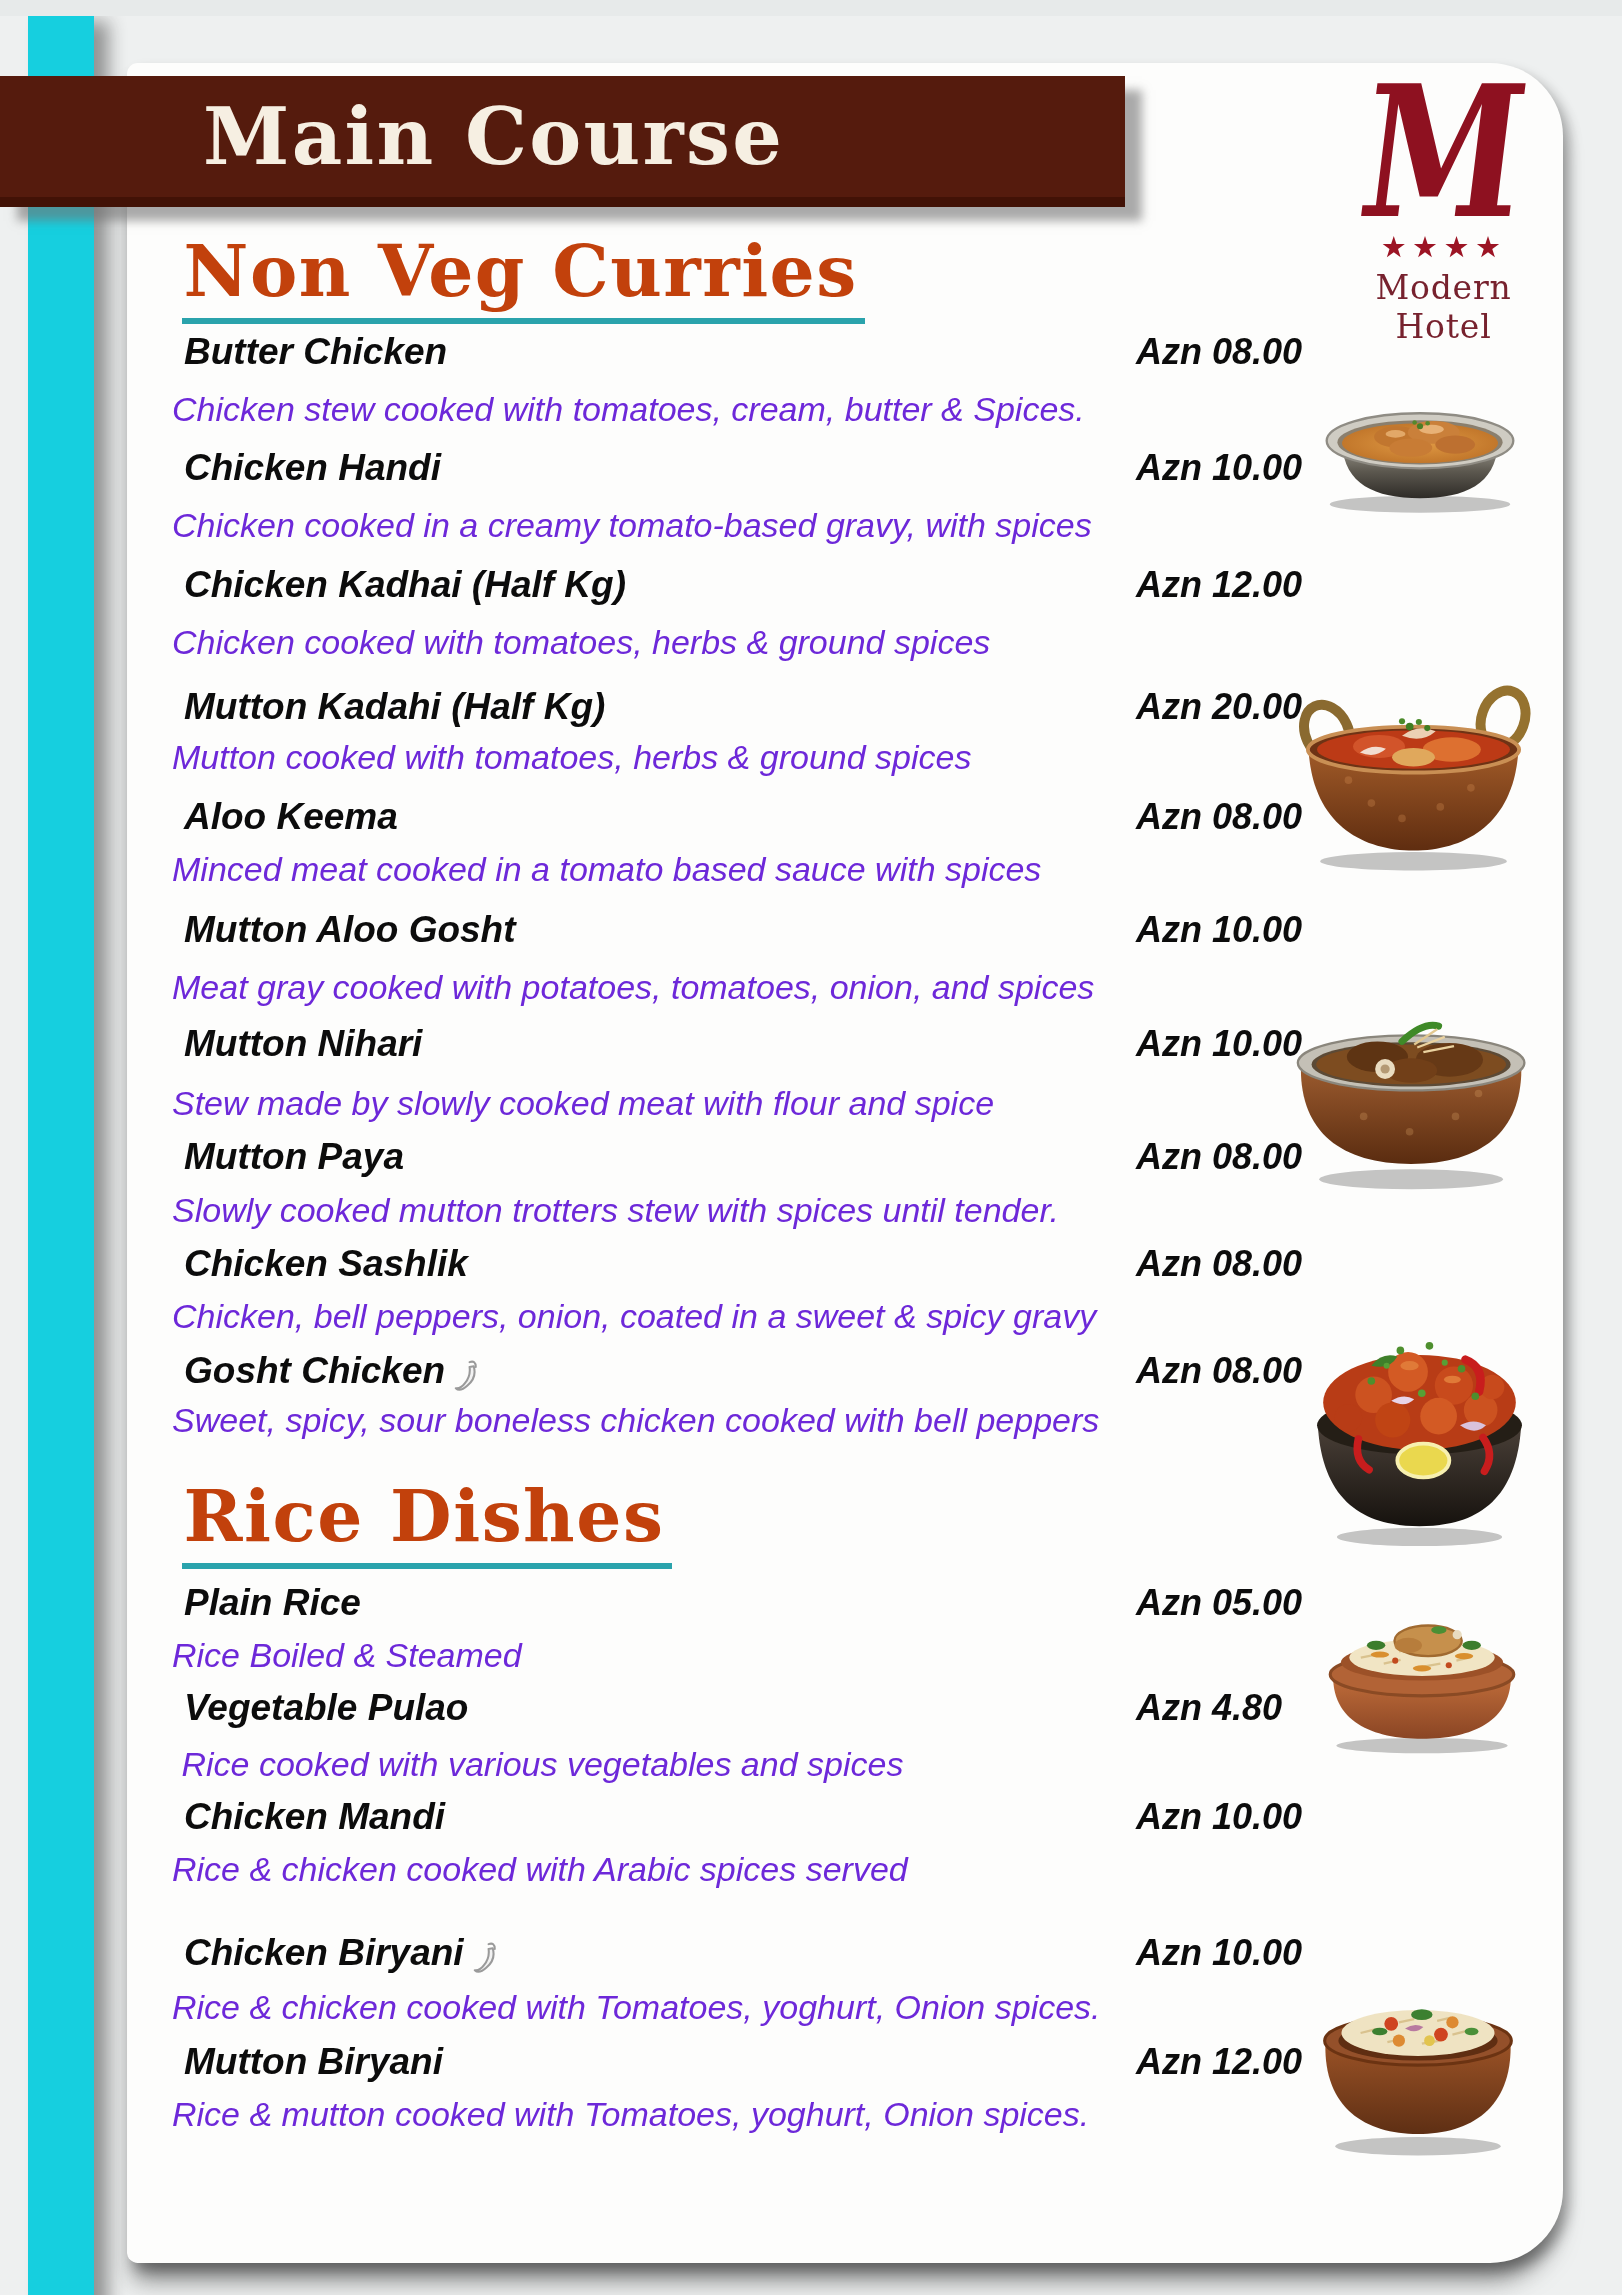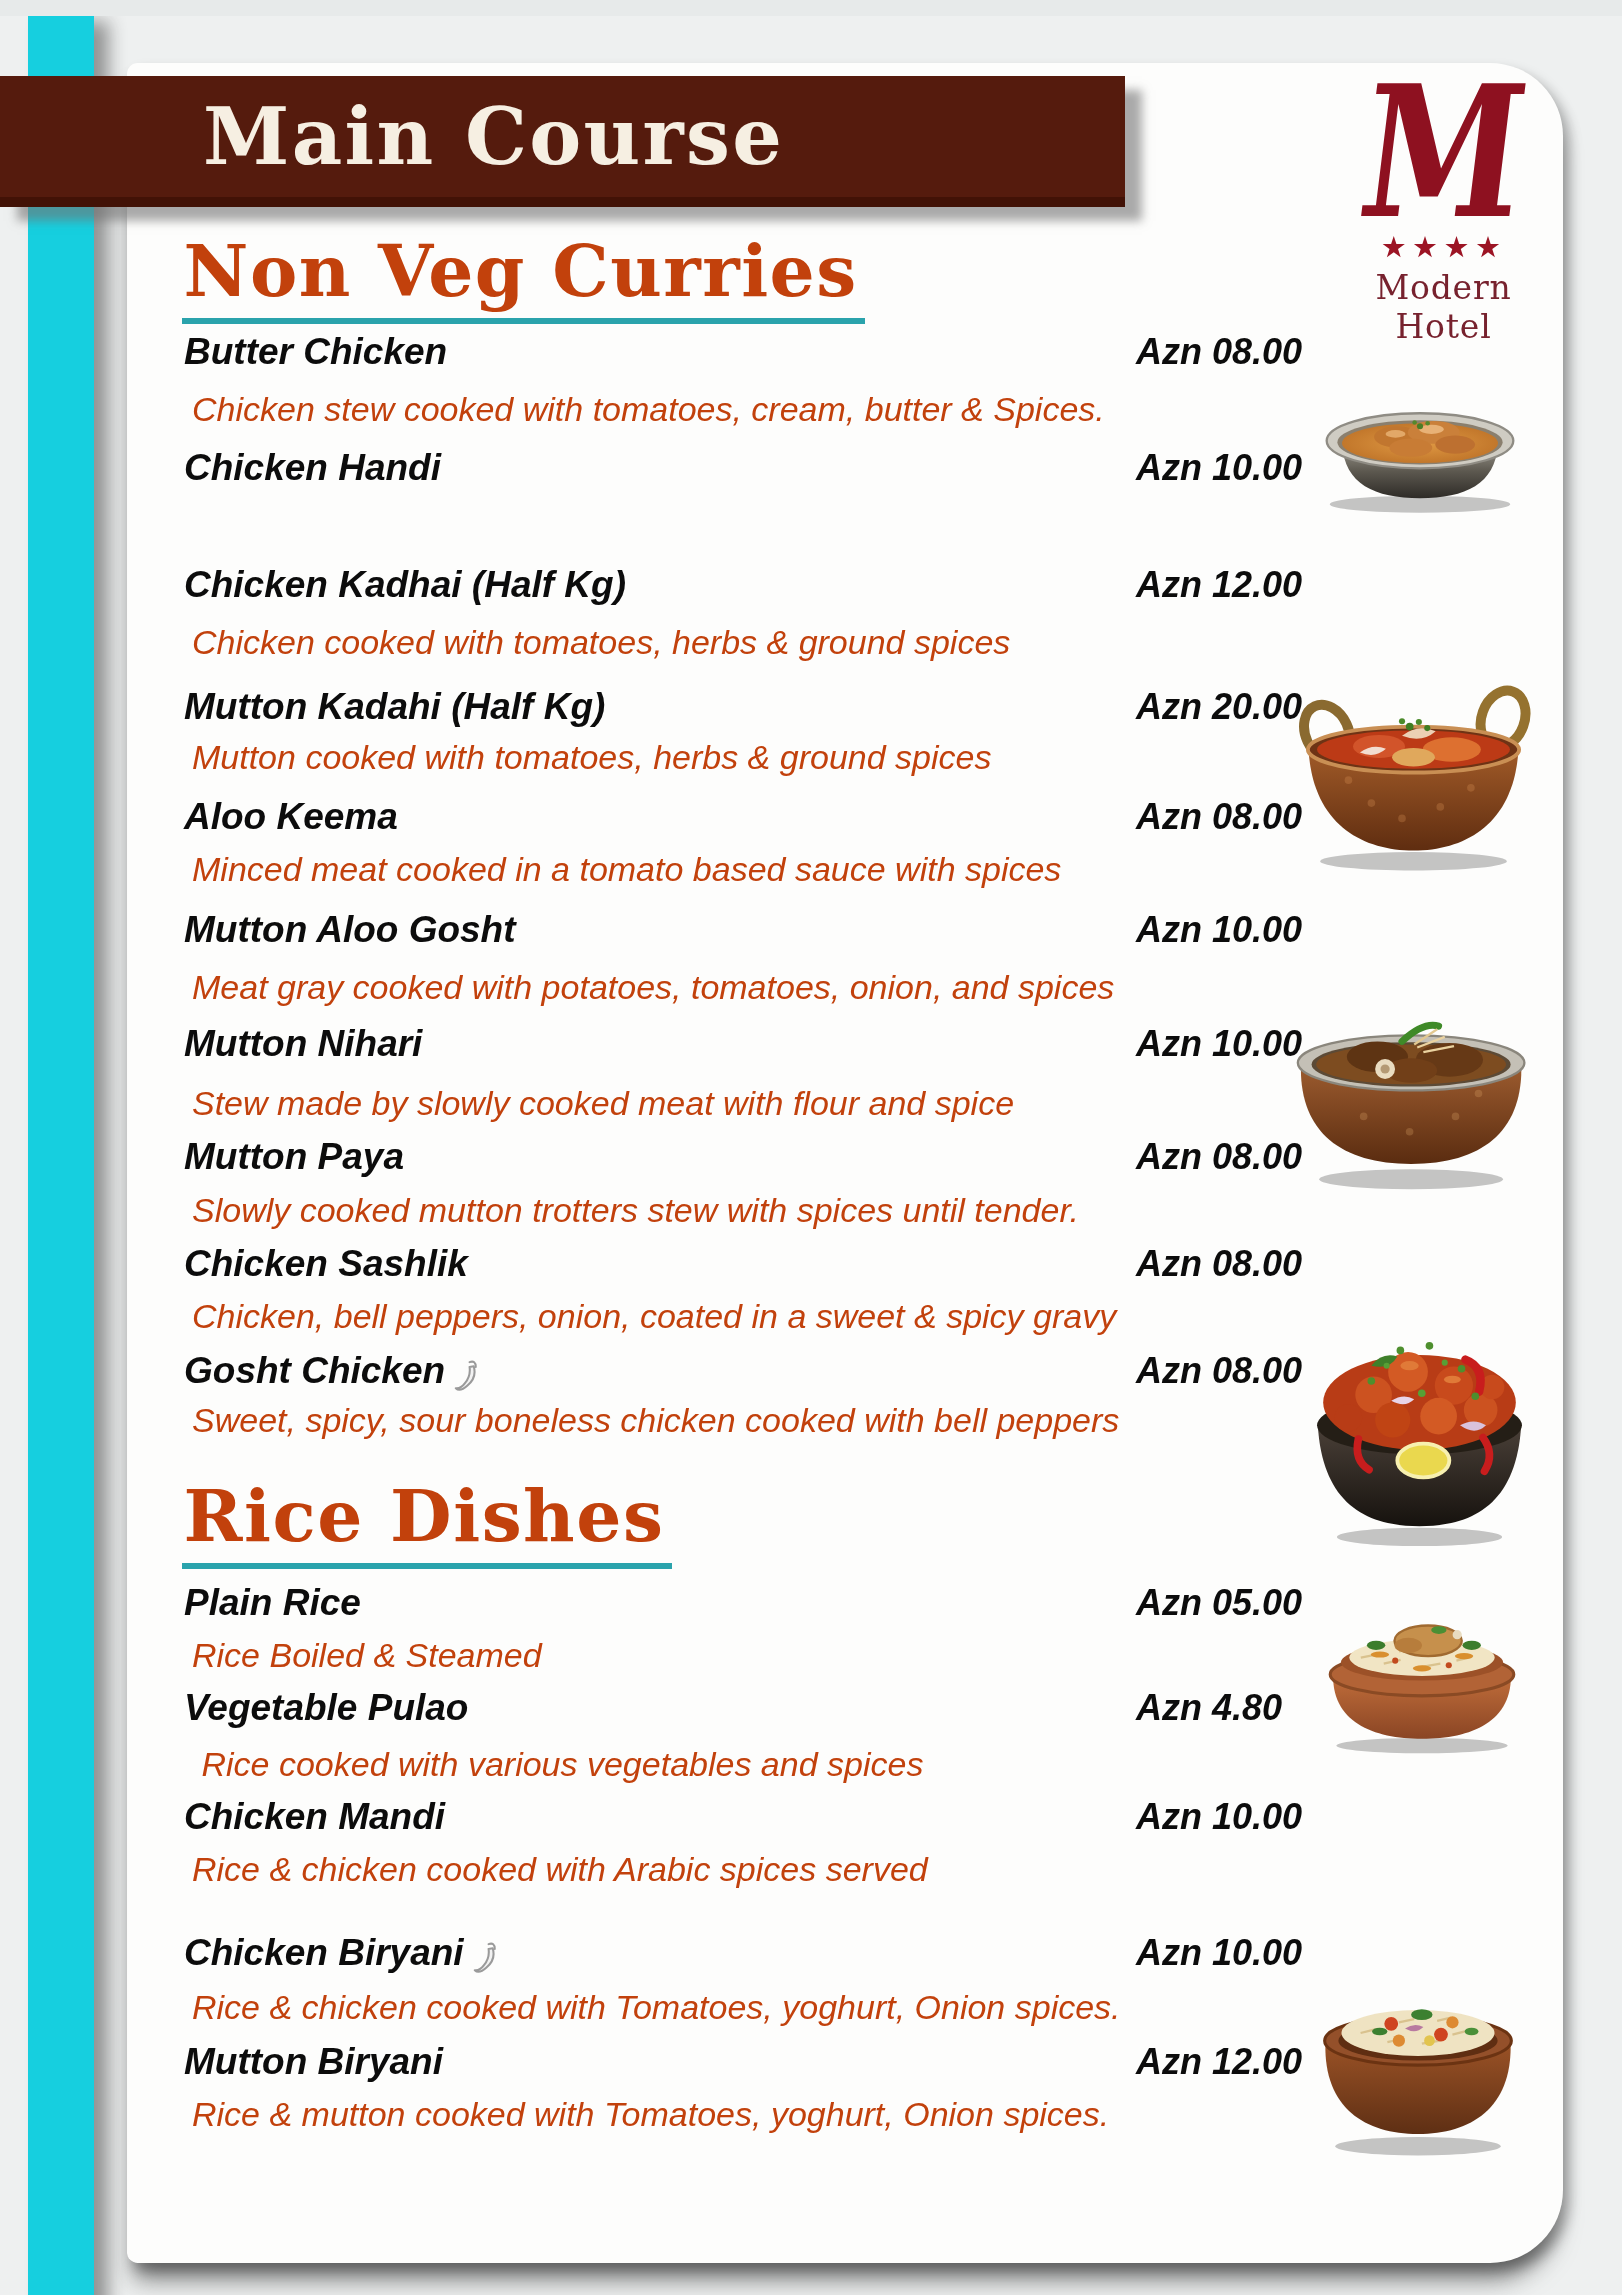--- a/index.html
+++ b/index.html
@@ -22,21 +22,21 @@
   .logo-name{font-family:"DejaVu Serif",serif;font-size:33px;color:#77222e;margin-top:6.1px;
         word-spacing:13.8px;letter-spacing:0.8px;}
   .section-title{position:absolute;left:182px;display:inline-block;
         font-family:"DejaVu Serif",serif;font-weight:bold;font-size:71px;line-height:1;
         color:#c2410c;letter-spacing:1.5px;border-bottom:6.1px solid #2aa3ac;
         padding:0 7.7px 10.7px 1.5px;white-space:nowrap;}
   .item-name{position:absolute;left:184px;font-size:37px;font-weight:bold;font-style:italic;
         color:#0c0c0c;white-space:nowrap;line-height:1.1;text-align:center;}
   .item-price{position:absolute;left:1136px;font-size:36px;font-weight:bold;font-style:italic;
         color:#0c0c0c;white-space:nowrap;line-height:1.1;}
-  .item-desc{position:absolute;left:192px;font-size:34px;font-style:italic;color:#c2410c;
+  .item-desc{position:absolute;left:172px;font-size:34px;font-style:italic;color:#6d28d9;
         white-space:pre;line-height:1.1;}
   .photo{position:absolute;}
   .chili{display:inline-block;width:27.5px;height:35px;margin-left:6.1px;vertical-align:-9.2px;}
 </style>
 </head>
 <body>
 
 <div class="page">
 
   <div class="card"></div>
@@ -53,20 +53,21 @@
   </div>
 
   <div class="section-title" style="top:220px">Non Veg Curries</div>
 
   <div class="item-name" style="top:316px">Butter Chicken</div>
   <div class="item-price" style="top:316px">Azn 08.00</div>
   <div class="item-desc" style="top:375px">Chicken stew cooked with tomatoes, cream, butter &amp; Spices.</div>
 
   <div class="item-name" style="top:432px">Chicken Handi</div>
   <div class="item-price" style="top:432px">Azn 10.00</div>
+  <div class="item-desc" style="top:491px">Chicken cooked in a creamy tomato-based gravy, with spices</div>
 
   <div class="item-name" style="top:549px">Chicken Kadhai (Half Kg)</div>
   <div class="item-price" style="top:549px">Azn 12.00</div>
   <div class="item-desc" style="top:608px">Chicken cooked with tomatoes, herbs &amp; ground spices</div>
 
   <div class="item-name" style="top:671px">Mutton Kadahi (Half Kg)</div>
   <div class="item-price" style="top:671px">Azn 20.00</div>
   <div class="item-desc" style="top:723px">Mutton cooked with tomatoes, herbs &amp; ground spices</div>
 
   <div class="item-name" style="top:781px">Aloo Keema</div>

